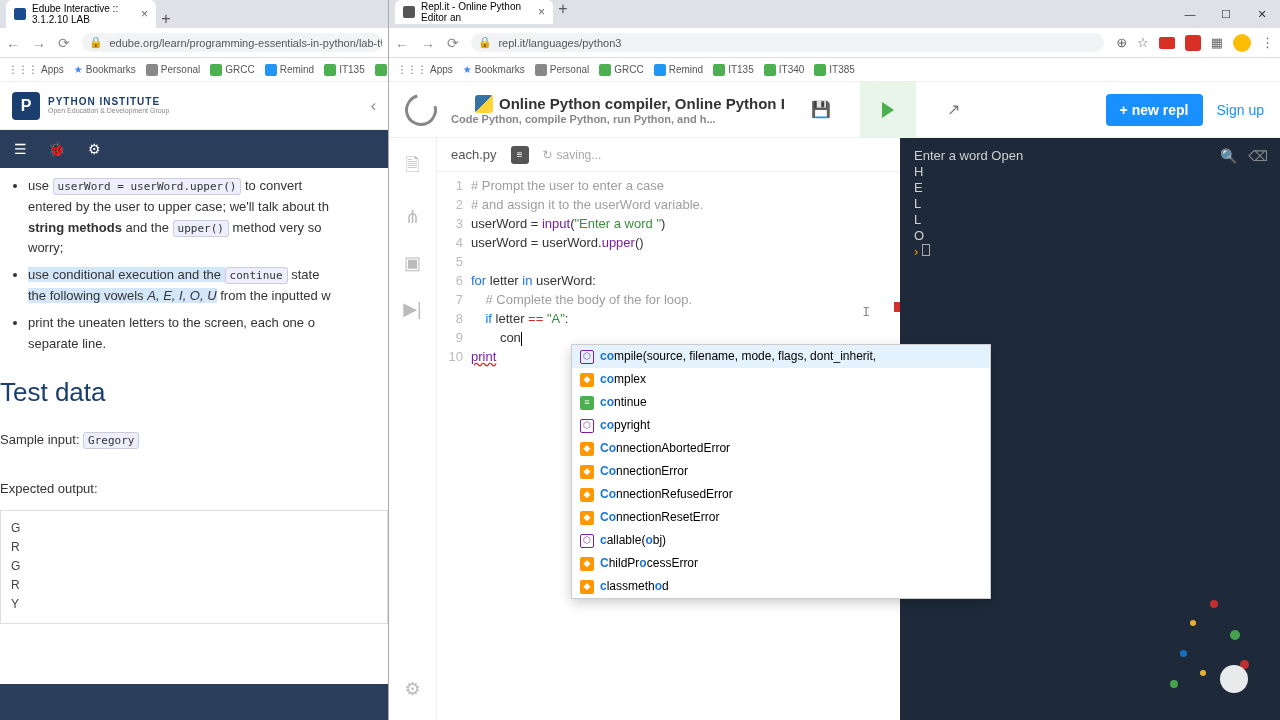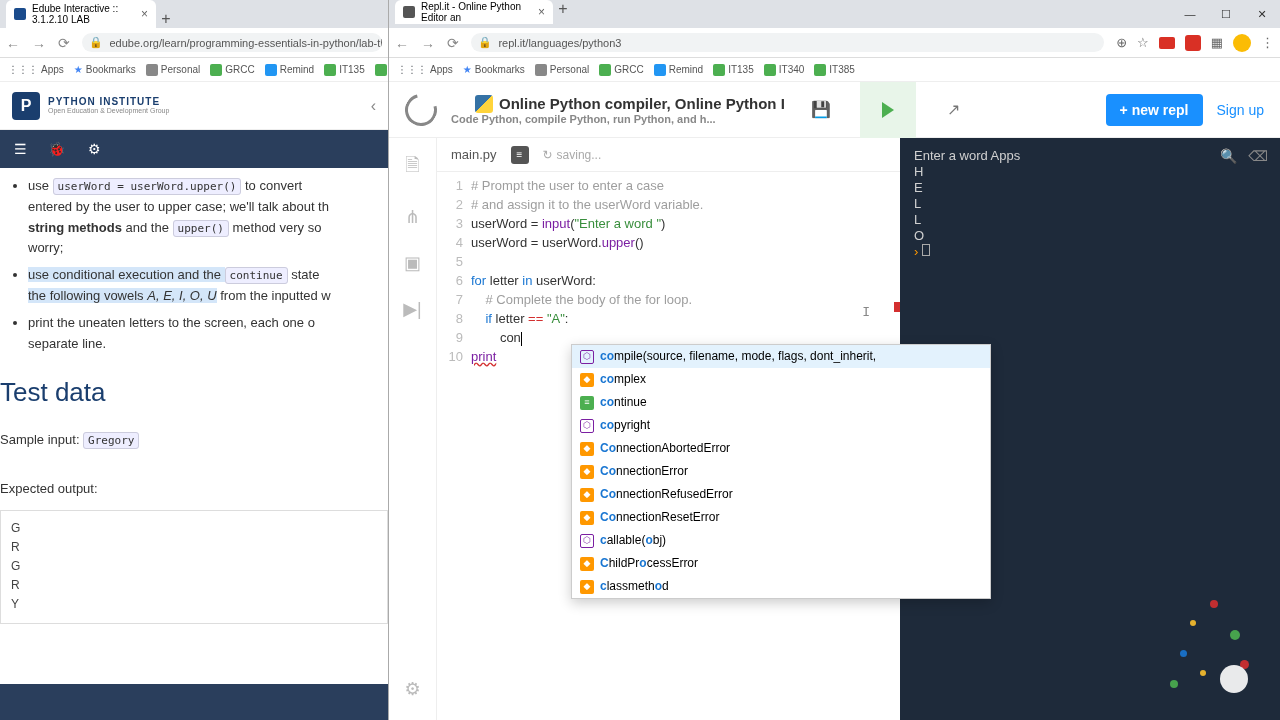--- a/index.html
+++ b/index.html
@@ -295,21 +295,21 @@
     <div class="side-icons">
       <span>🗎</span>
       <span>⋔</span>
       <span>▣</span>
       <span>▶|</span>
       <span class="gear">⚙</span>
     </div>
 
     <div class="editor-pane">
       <div class="file-tabs">
-        <span class="file-tab">main.py</span>
+        <span class="file-tab">each.py</span>
         <span class="wrap-icon">≡</span>
         <span class="saving">↻ <span>saving...</span></span>
       </div>
       <div class="code-area">
         <div class="gutter">1<br>2<br>3<br>4<br>5<br>6<br>7<br>8<br>9<br>10</div>
         <div class="code"><span class="c-comment"># Prompt the user to enter a case</span>
 <span class="c-comment"># and assign it to the userWord variable.</span>
 <span>userWord = </span><span class="c-fn">input</span>(<span class="c-str">"Enter a word "</span>)
 <span>userWord = userWord.</span><span class="c-fn">upper</span>()
 
@@ -368,21 +368,21 @@
             </div>
         </div>
       </div>
     </div>
 
     <div class="console-pane">
       <div class="console-tools">
         <span>🔍</span>
         <span>⌫</span>
       </div>
-      <div>Enter a word Apps</div>
+      <div>Enter a word Open</div>
       <div>H</div>
       <div>E</div>
       <div>L</div>
       <div>L</div>
       <div>O</div>
       <div><span class="prompt-arrow">›</span> <span class="out-cursor"></span></div>
 
       <div class="dots-deco">
         <div style="width:8px;height:8px;background:#d32f2f;left:60px;top:10px"></div>
         <div style="width:6px;height:6px;background:#fbc02d;left:40px;top:30px"></div>

